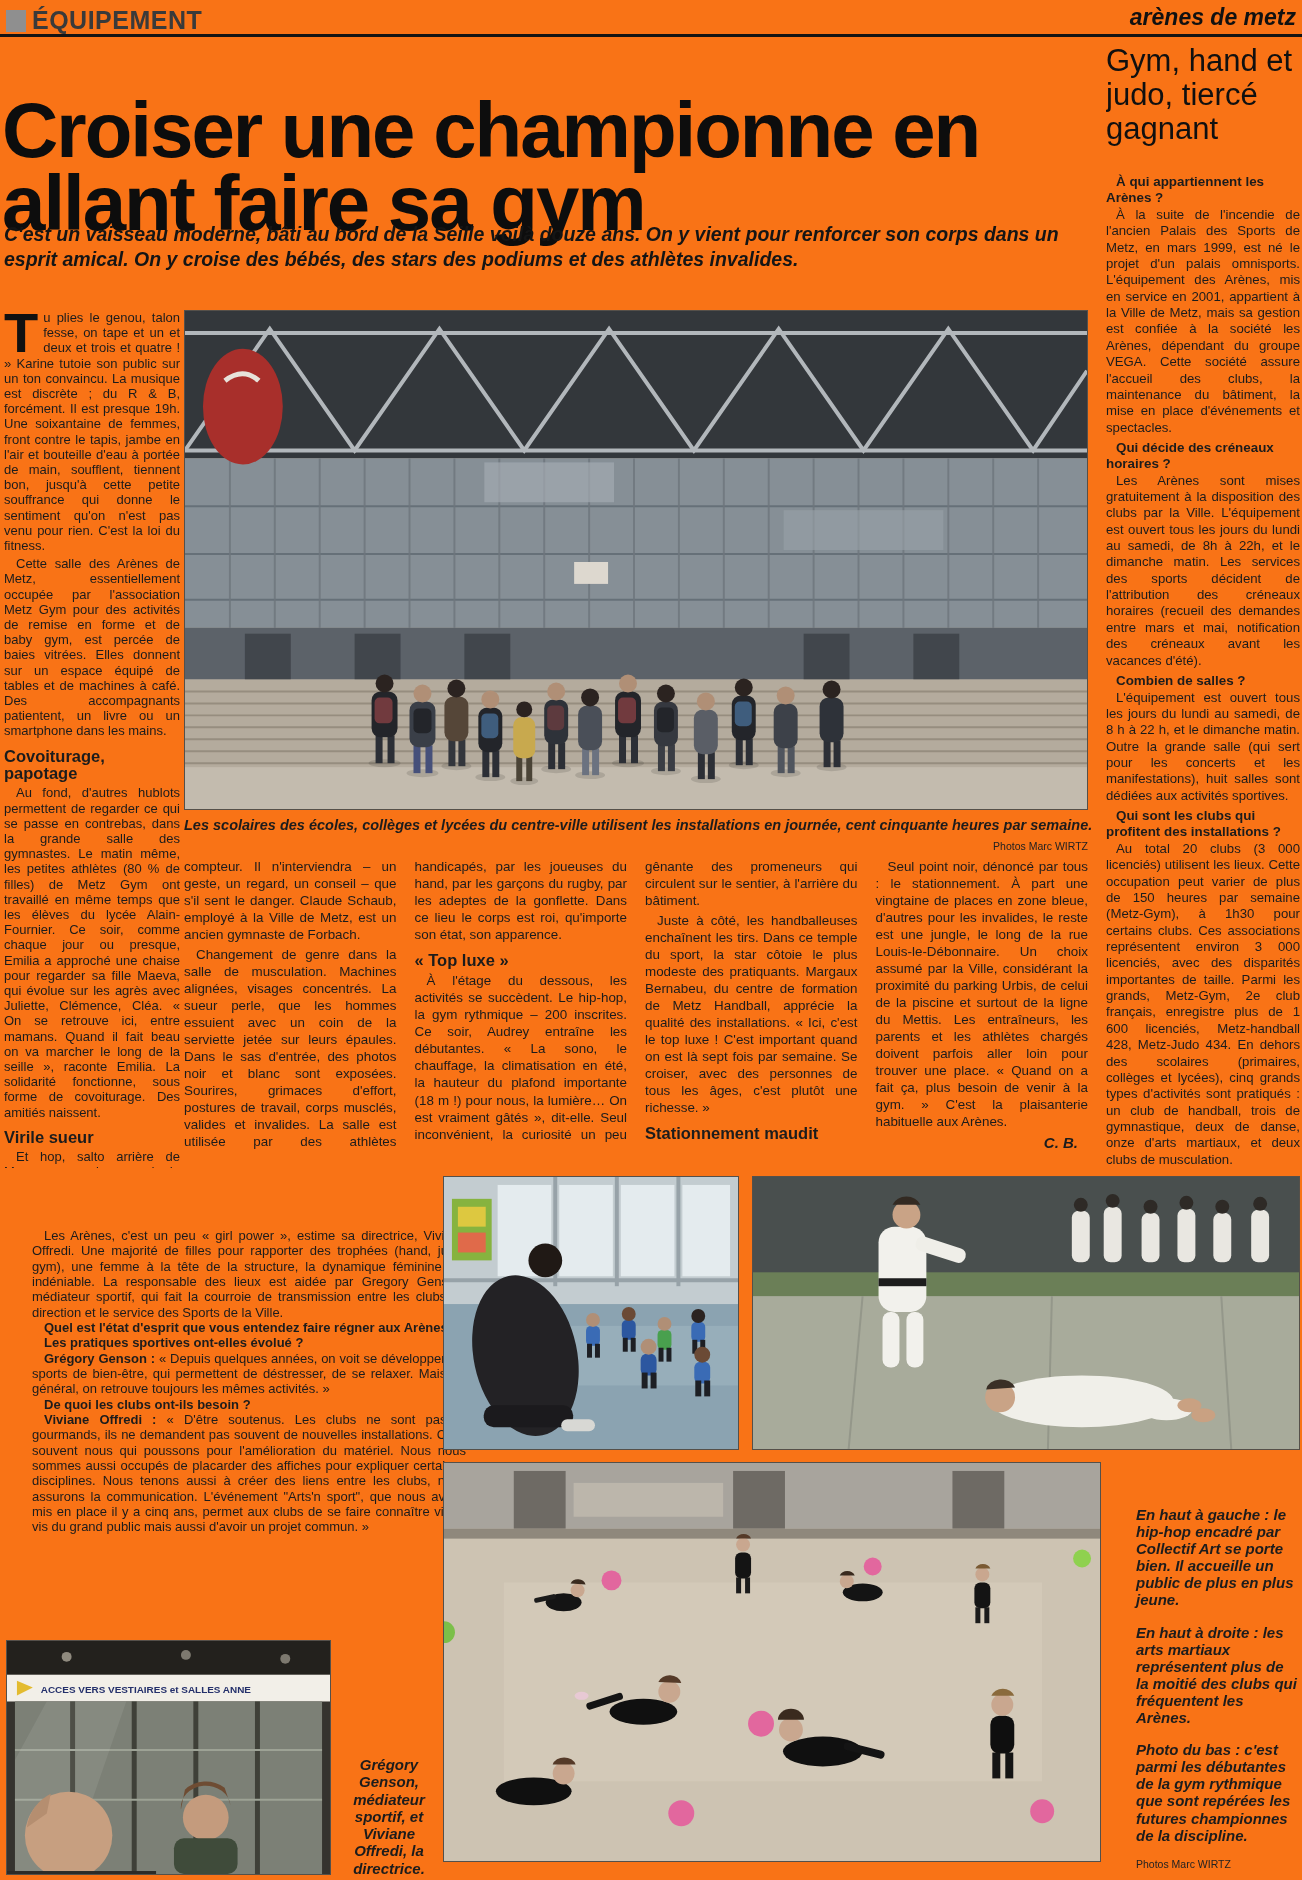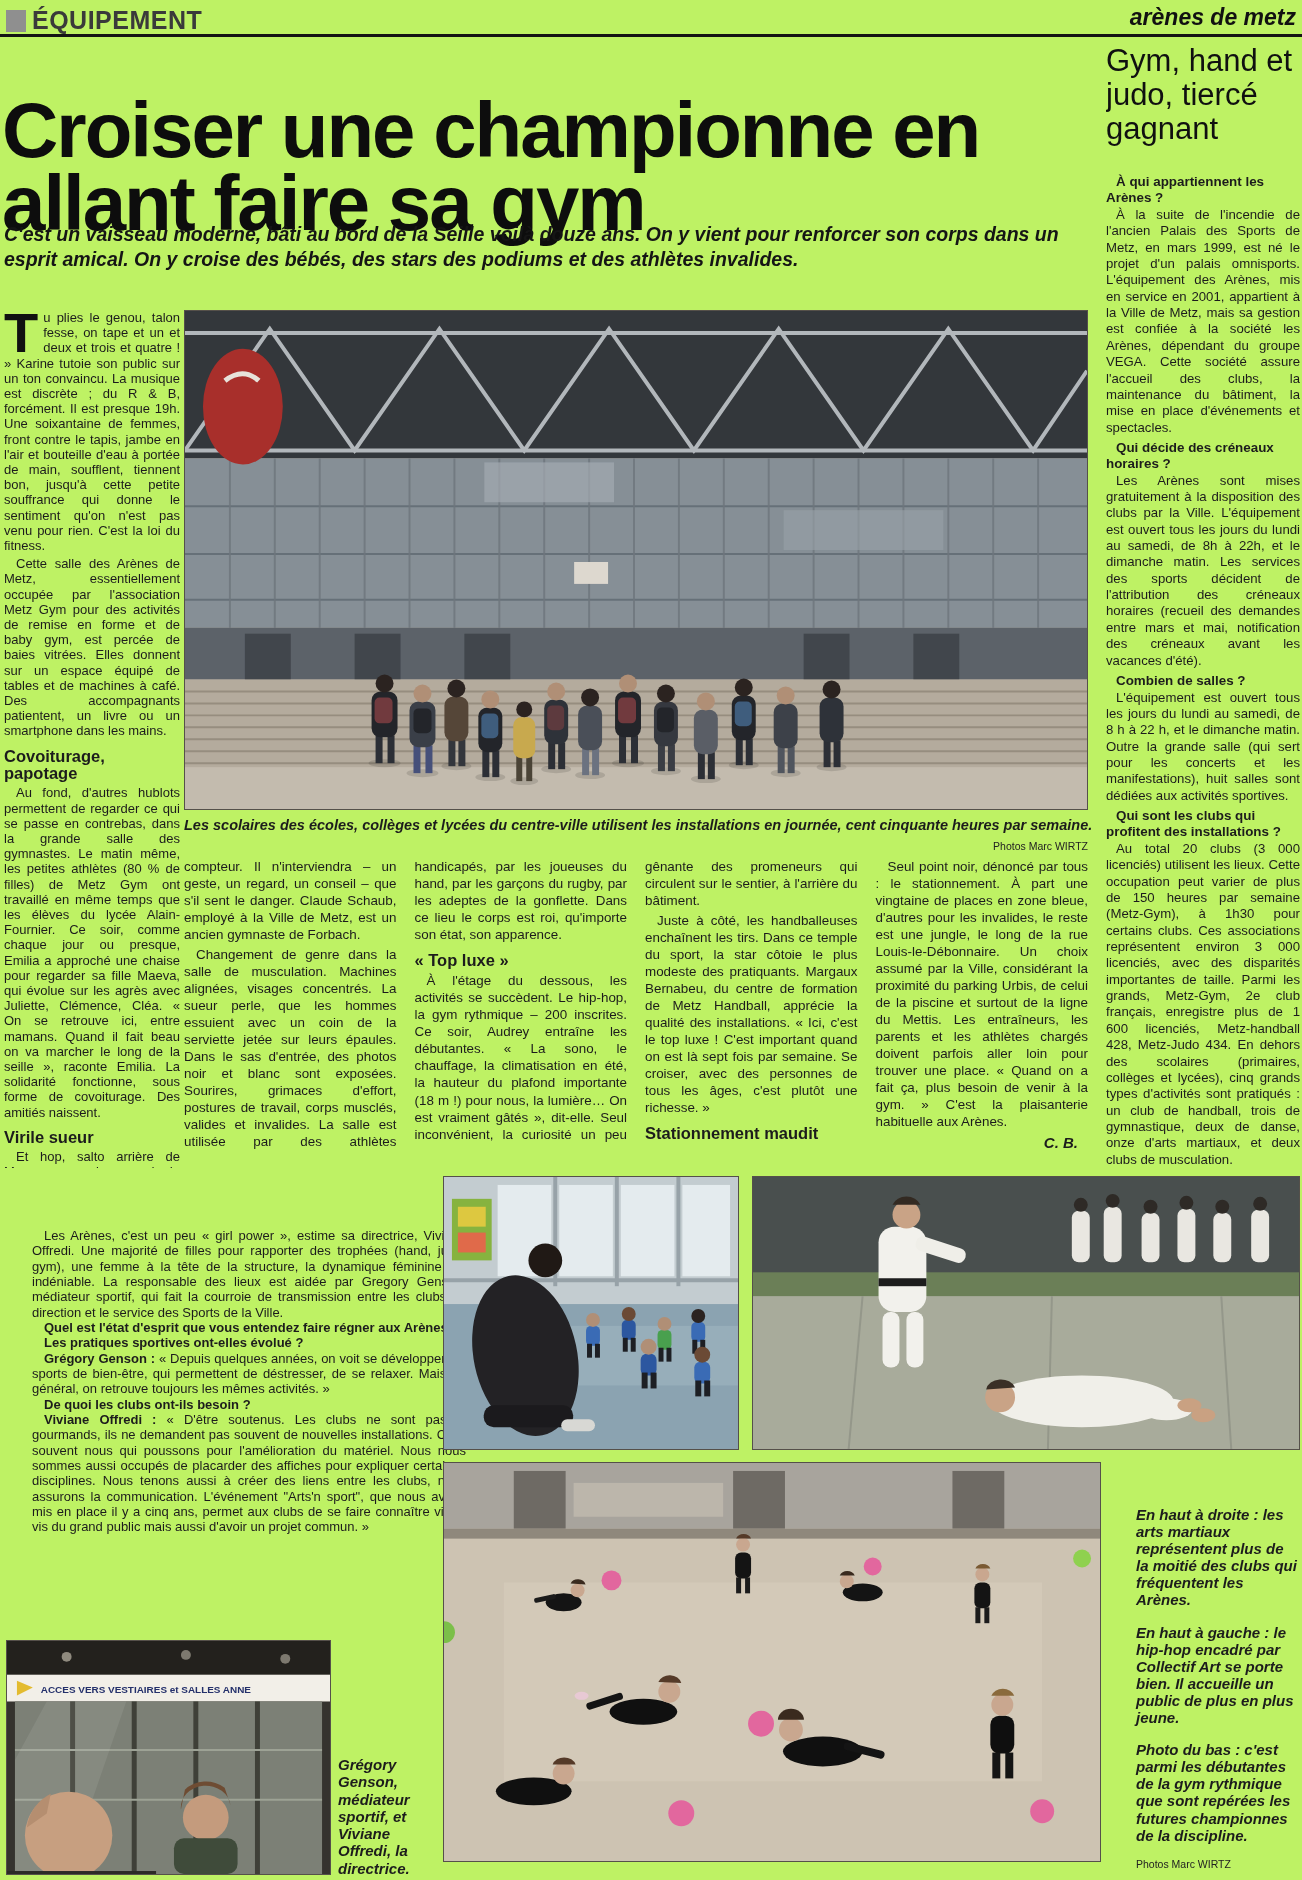--- a/index.html
+++ b/index.html
@@ -1,16 +1,16 @@
 <!DOCTYPE html>
 <html lang="fr"><head>
 <meta charset="utf-8">
 <style>
   html,body{margin:0;padding:0;background:#ffffff;}
-  .page{position:relative;width:1302px;height:1880px;background:#bef264;overflow:hidden;
+  .page{position:relative;width:1302px;height:1880px;background:#f97316;overflow:hidden;
         font-family:"Liberation Sans",sans-serif;color:#1c1c1c;}
   
   .sec-head{position:absolute;left:6px;top:6px;display:flex;align-items:center;gap:6px;}
   .sec-square{width:20px;height:22px;background:#8f8f8f;}
   .sec-label{font-size:25px;font-weight:bold;letter-spacing:.5px;color:#3a3a3a;}
   .kicker{position:absolute;right:6px;top:4px;font-size:23px;font-weight:bold;font-style:italic;color:#111;}
   .hdr-rule{position:absolute;left:0;right:0;top:34px;border-top:3px solid #141414;}
   
   .headline{position:absolute;left:2px;top:42px;width:1090px;font-size:78px;font-weight:bold;
             line-height:.93;letter-spacing:-2px;color:#0d0d0d;}
@@ -43,21 +43,21 @@
   .sb-q{font-weight:bold;font-size:13.4px;line-height:1.18;margin:4px 0 1px 0;text-indent:10px;text-align:left;}
   .sb-a{font-size:13.2px;line-height:1.24;text-align:justify;margin:0;text-indent:10px;}
   
   .gp-title{position:absolute;left:4px;top:1168px;font-size:39px;font-weight:400;color:#111;}
   .gp-body{position:absolute;left:4px;top:1228px;width:434px;height:408px;overflow:hidden;
            font-size:13px;line-height:1.18;text-align:justify;margin-left:28px;}
   .gp-body p{margin:0;text-indent:12px;}
   .gp-q{font-weight:bold;text-align:left;}
   
   .cap-left{position:absolute;left:338px;top:1756px;width:102px;font-size:15px;font-weight:bold;
-            font-style:italic;line-height:1.15;}
+            font-style:italic;line-height:1.15;text-align:center;}
   .cap-right{position:absolute;left:1136px;top:1506px;width:164px;font-size:15px;font-weight:bold;
              font-style:italic;line-height:1.14;}
   .cap-right p{margin:0 0 15px 0;}
   .credit-small{font-size:10.5px;font-weight:normal;font-style:normal;color:#222;}
 </style>
 </head>
 <body>
 
 <div class="page">
 
@@ -508,19 +508,19 @@
         <circle cx="62" cy="196" r="44" fill="#c79f80"></circle>
         <path d="M20,188 a44 44 0 0 1 24 -34 l-4,20 z" fill="#b58e70"></path>
         <rect x="0" y="232" width="150" height="30" fill="#2c2b27"></rect>
       </g>
     </svg>
   </div>
 
   <div class="cap-left">Grégory Genson, médiateur sportif, et Viviane Offredi, la directrice.</div>
 
   <div class="cap-right">
+    <p>En haut à gauche : le hip-hop encadré par Collectif Art se porte bien. Il accueille un public de plus en plus jeune.</p>
     <p>En haut à droite : les arts martiaux représentent plus de la moitié des clubs qui fréquentent les Arènes.</p>
-    <p>En haut à gauche : le hip-hop encadré par Collectif Art se porte bien. Il accueille un public de plus en plus jeune.</p>
     <p>Photo du bas : c'est parmi les débutantes de la gym rythmique que sont repérées les futures championnes de la discipline.</p>
     <div class="credit-small">Photos Marc WIRTZ</div>
   </div>
 
 </div>
 
 </body></html>

